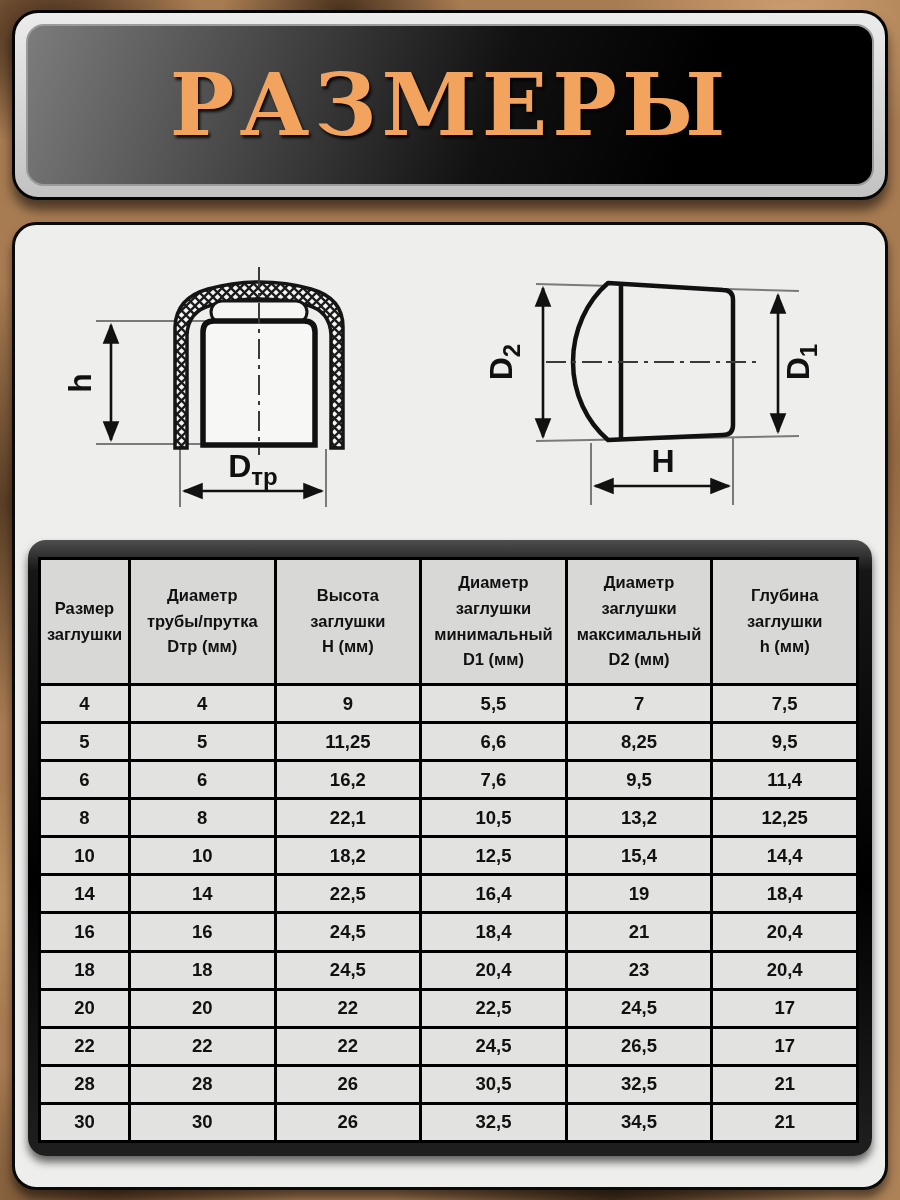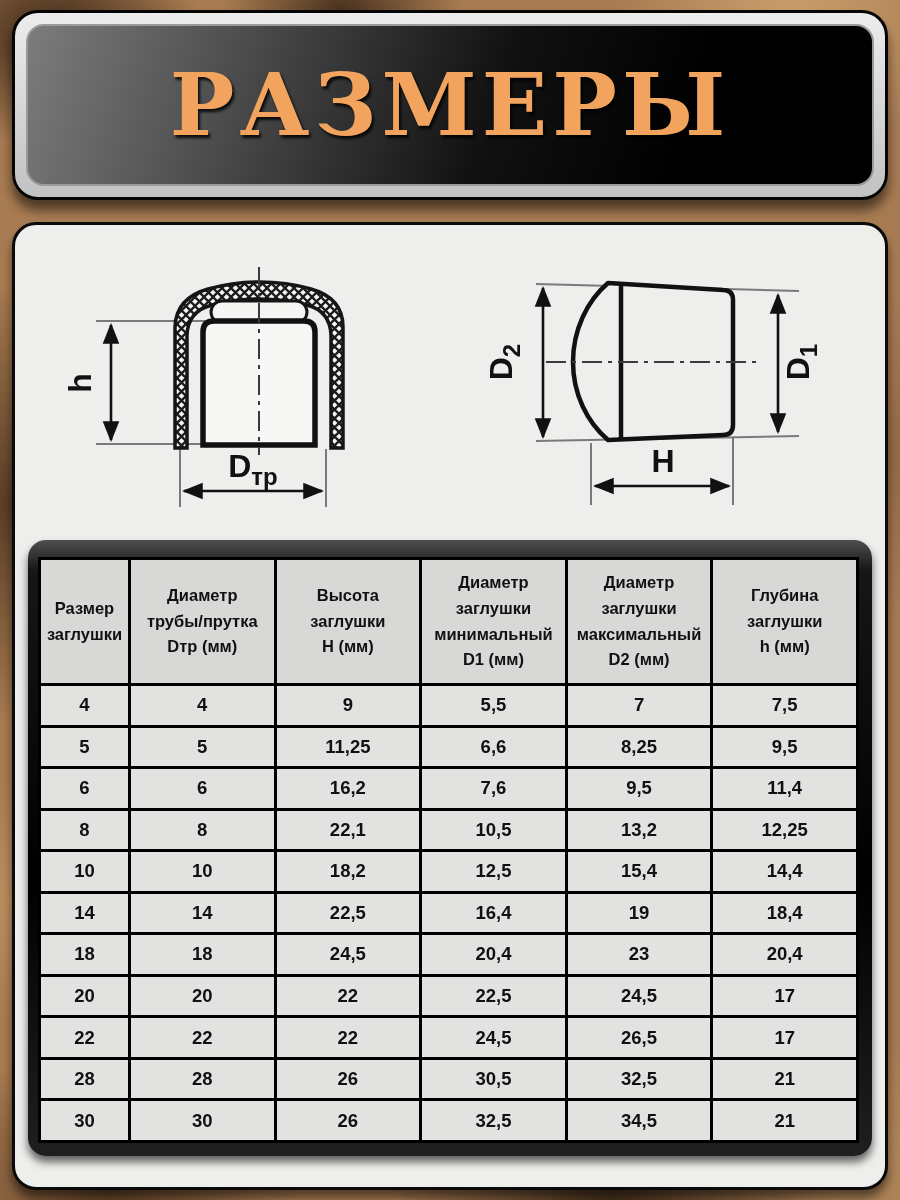--- a/index.html
+++ b/index.html
@@ -234,20 +234,28 @@
           </tr>
           <tr>
             <td>14</td>
             <td>14</td>
             <td>22,5</td>
             <td>16,4</td>
             <td>19</td>
             <td>18,4</td>
           </tr>
           <tr>
+            <td>16</td>
+            <td>16</td>
+            <td>24,5</td>
+            <td>18,4</td>
+            <td>21</td>
+            <td>20,4</td>
+          </tr>
+          <tr>
             <td>18</td>
             <td>18</td>
             <td>24,5</td>
             <td>20,4</td>
             <td>23</td>
             <td>20,4</td>
           </tr>
           <tr>
             <td>20</td>
             <td>20</td>

